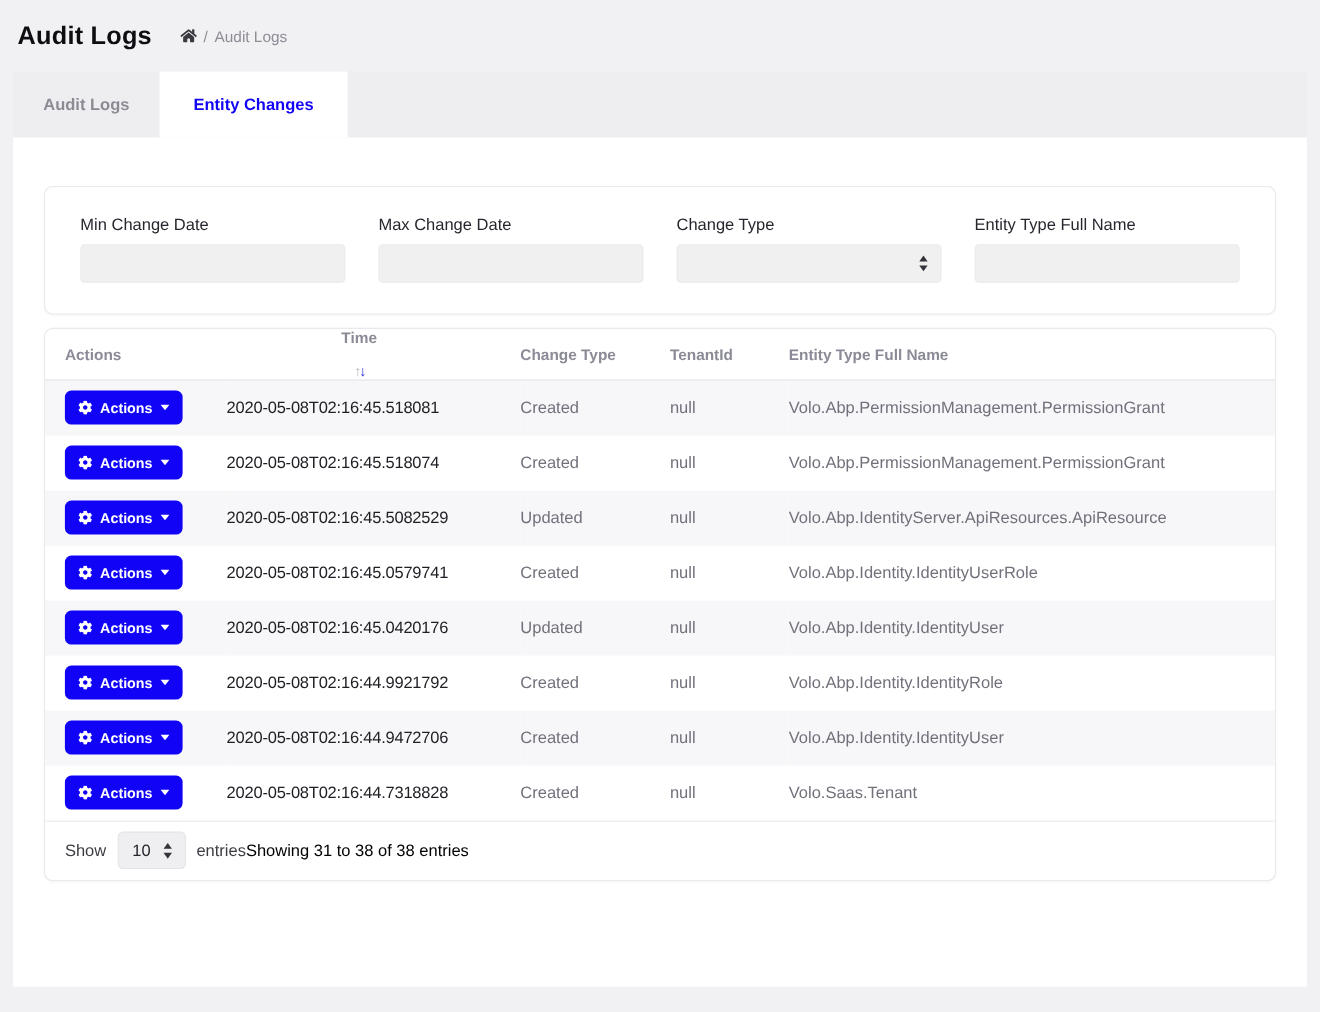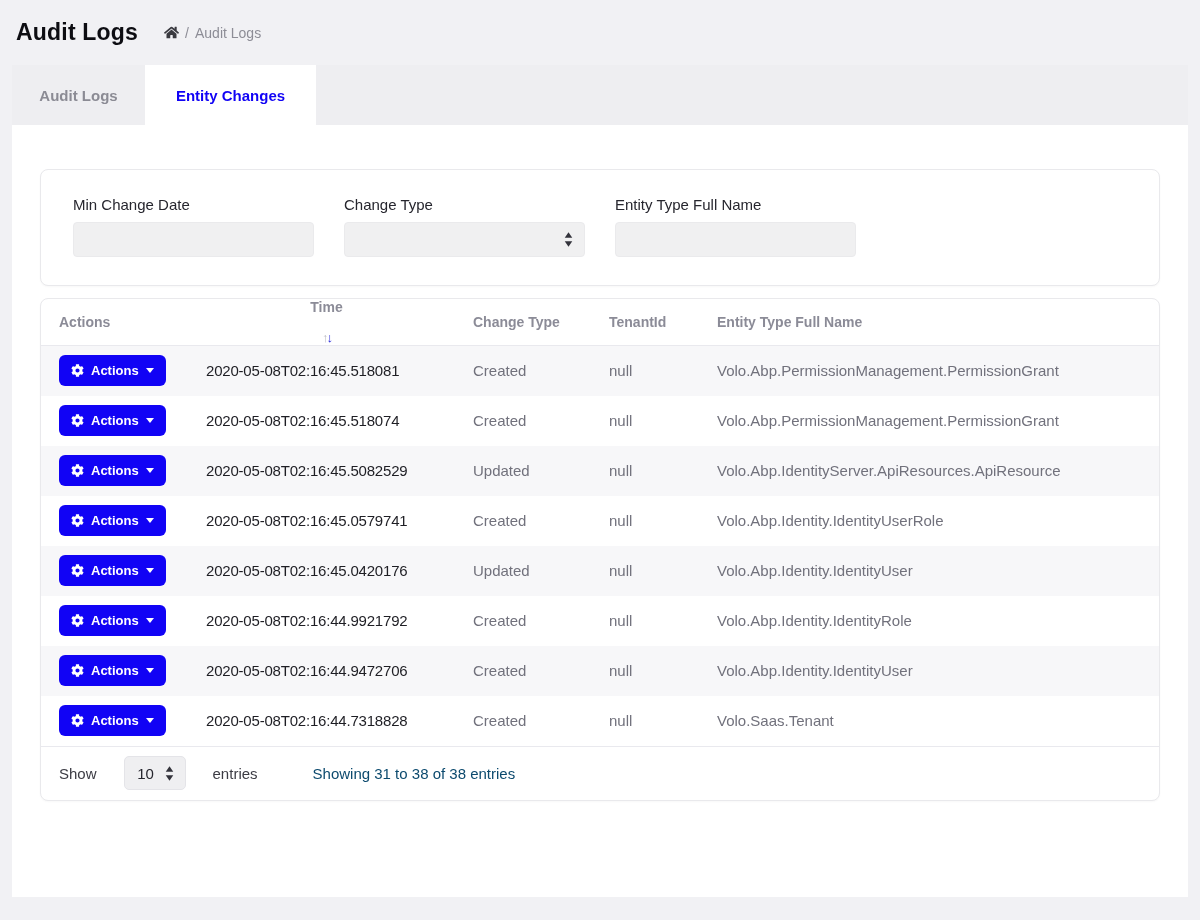--- a/index.html
+++ b/index.html
@@ -163,38 +163,37 @@
 
   
   .table-footer {
     height: 54px;
     border-top: 1px solid #e9e9ee;
     display: flex;
     align-items: center;
     padding: 0 18px 0 18px;
     font-size: 15px;
     color: #3c3c44;
-    gap: 17px;
   }
   .page-size-wrap { position: relative; margin: 0 10px; }
   .page-size {
     width: 62px; height: 34px;
     background: #efeff1;
     border: 1px solid #e4e4e8;
     border-radius: 5px;
     font-size: 15px;
     color: #26262e;
     text-align: right;
     display: inline-flex;
     align-items: center;
     justify-content: center;
     padding-right: 18px;
     cursor: pointer;
   }
-  .footer-status { color: #0c4a6e; margin-left: 38px; }
+  .footer-status { color: #000000; }
   .pagination {
     margin-left: auto;
     display: flex;
     align-items: center;
     gap: 4px;
   }
   .page-link {
     color: #33333b;
     cursor: pointer;
     padding: 6px 10px;
@@ -241,20 +240,24 @@
   <div class="tab inactive">Audit Logs</div>
   <div class="tab active">Entity Changes</div>
 </div>
 
 <div class="content">
 
   <div class="card filter-card">
     <div class="filter-grid">
       <div>
         <label class="field-label">Min Change Date</label>
+        <input class="text-input" type="text" value="" style="">
+      </div>
+      <div>
+        <label class="field-label">Max Change Date</label>
         <input class="text-input" type="text" value="" style="">
       </div>
       <div>
         <label class="field-label">Change Type</label>
         <div class="select-wrap">
           <div class="select-input"></div>
           <svg class="select-caret" viewBox="0 0 10 16">
               <path d="M5 0 L9.2 6 H0.8 Z"></path>
               <path d="M5 16 L0.8 10 H9.2 Z"></path>
             </svg>

